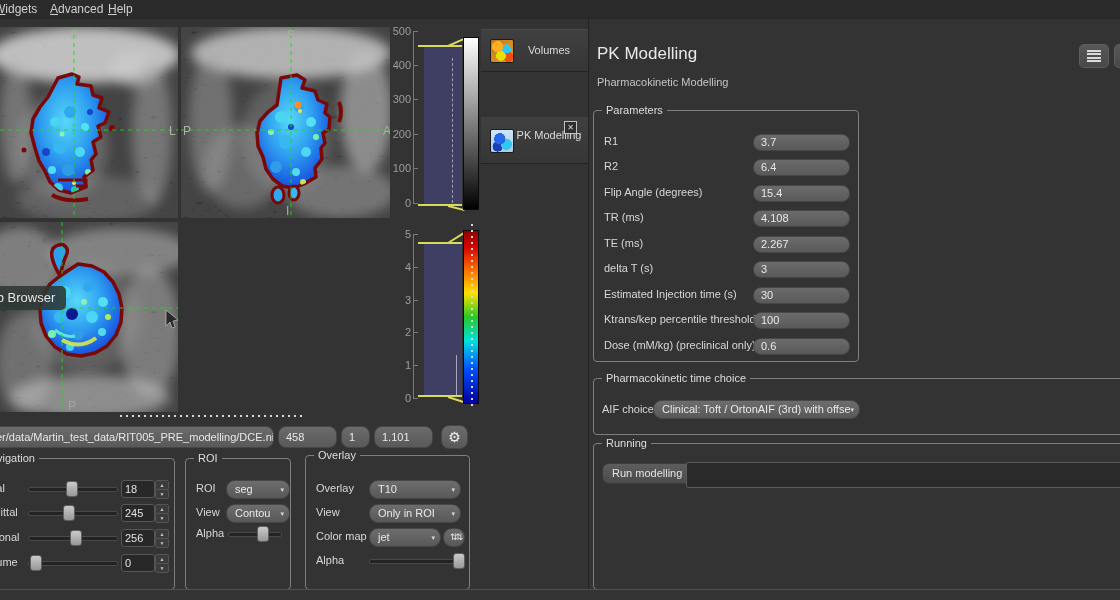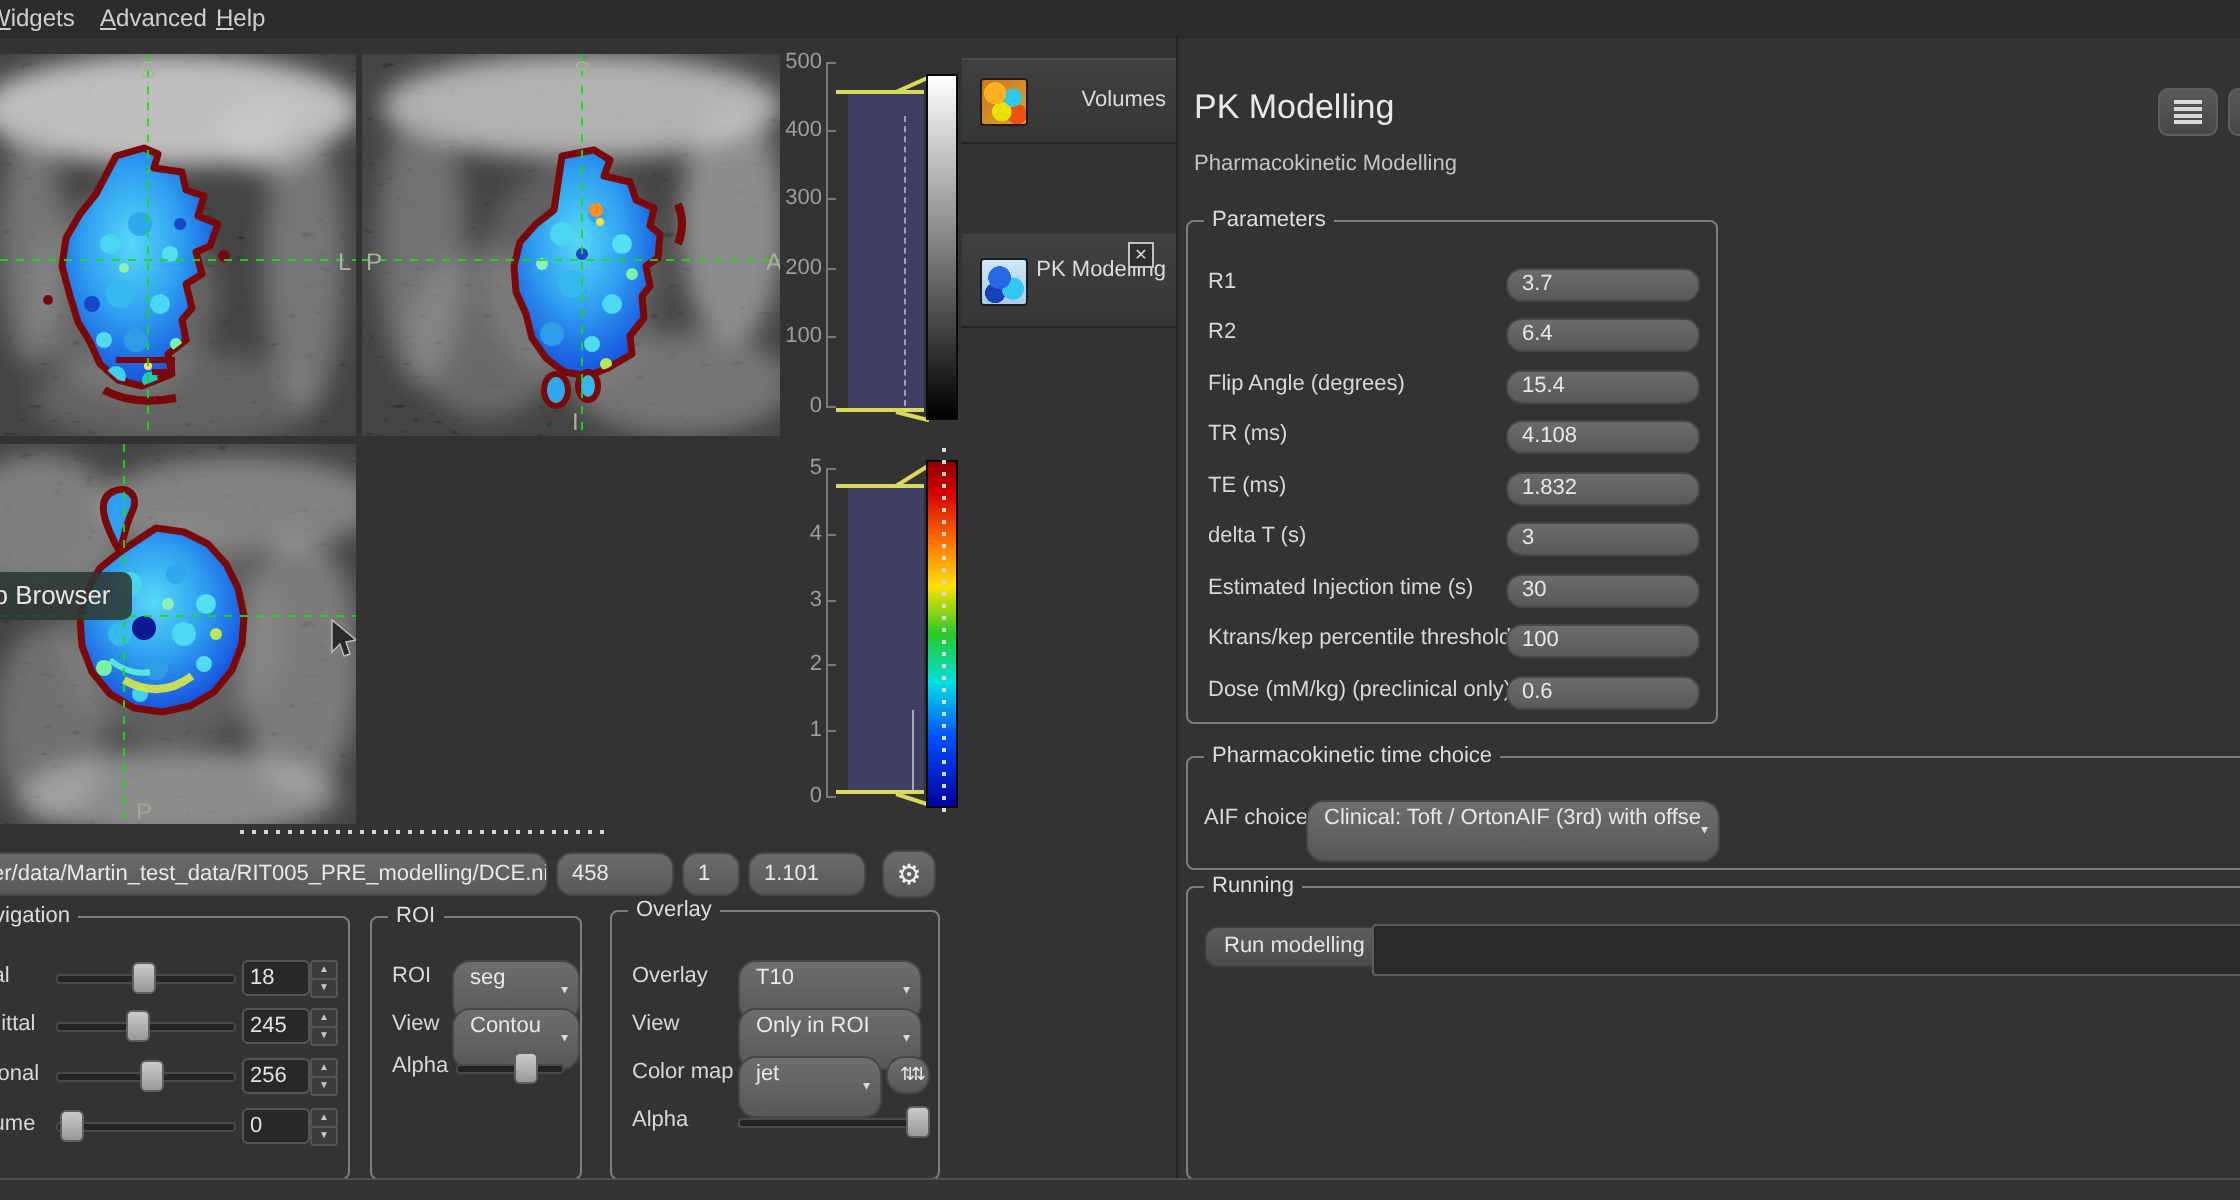--- a/index.html
+++ b/index.html
@@ -13,36 +13,36 @@
   .view{position:absolute;background:#000;overflow:hidden;}
   
   .gbox{position:absolute;border:1px solid #7e7e7e;border-radius:4px;}
   .gtitle{position:absolute;top:-8px;left:8px;background:#333333;padding:0 4px;color:#dedede;line-height:14px;white-space:nowrap;}
   
   .chip{position:absolute;background:linear-gradient(#6b6b6b,#595959);border:1px solid #474747;border-radius:8px;
         color:#e8e8e8;line-height:20px;padding:0 7px;white-space:nowrap;overflow:hidden;}
   .pinput{position:absolute;background:linear-gradient(#6b6b6b,#595959);border:1px solid #474747;border-radius:8px;
         color:#e8e8e8;height:15px;line-height:15px;padding:0 7px;width:81px;}
   .combo{position:absolute;background:linear-gradient(#6d6d6d,#585858);border:1px solid #474747;border-radius:9px;
-        color:#e8e8e8;height:17px;line-height:17px;padding:0 16px 12px 8px;white-space:nowrap;overflow:hidden;}
+        color:#e8e8e8;height:17px;line-height:17px;padding:0 16px 0 8px;white-space:nowrap;overflow:hidden;}
   .carrow{position:absolute;right:5px;top:50%;transform:translateY(-52%);font-size:7px;color:#d8d8d8;}
   .rowlabel{position:absolute;color:#d8d8d8;white-space:nowrap;}
   
   .track{position:absolute;height:3px;background:#232323;border:1px solid #4a4a4a;border-radius:2px;}
   .shandle{position:absolute;top:-7px;width:10px;height:14px;background:linear-gradient(#cacaca,#989898);
            border:1px solid #5f5f5f;border-radius:3px;}
   
   .spinval{position:absolute;width:26px;height:16px;background:#282828;border:1px solid #565656;border-radius:3px;
            color:#e2e2e2;line-height:16px;padding:0 3px;}
   .spincol{position:absolute;width:13px;height:18px;}
   .spinbtn{position:absolute;left:0;width:12px;height:8px;background:#3c3c3c;border:1px solid #555;border-radius:2px;
            font-size:5px;color:#c8c8c8;text-align:center;line-height:8px;}
   
   .tab{position:absolute;left:481px;width:107px;}
-  .tablabel{position:absolute;left:34px;width:68px;text-align:right;color:#dcdcdc;line-height:13px;}
+  .tablabel{position:absolute;left:34px;width:68px;text-align:center;color:#dcdcdc;line-height:13px;}
   .tabicon{position:absolute;left:9px;width:22px;height:22px;border:1px solid #1c1c1c;border-radius:2px;}
   
   .htick{position:absolute;width:22px;text-align:right;font-size:11px;color:#9d9d9d;}
   .tickmark{position:absolute;width:5px;height:1px;background:#7a7a7a;}
   .hregion{position:absolute;left:424px;width:38px;background:rgba(72,72,140,0.55);}
   .yline{position:absolute;height:0;border-top:2px solid #d9d95a;}
   .gradbar{position:absolute;left:463px;width:14px;border:1px solid #0a0a0a;}
   .dotline{position:absolute;}
   .toolbtn{position:absolute;background:linear-gradient(#585858,#484848);border:1px solid #5e5e5e;border-radius:5px;}
   .hambars{position:absolute;left:7px;top:5px;width:14px;height:12px;
@@ -369,21 +369,21 @@
       <span class="gtitle">Parameters</span>
       <span class="rowlabel" style="left:10px;top:24px">R1</span>
       <div class="pinput" style="left:159px;top:23px">3.7</div>
       <span class="rowlabel" style="left:10px;top:49px">R2</span>
       <div class="pinput" style="left:159px;top:48px">6.4</div>
       <span class="rowlabel" style="left:10px;top:75px">Flip Angle (degrees)</span>
       <div class="pinput" style="left:159px;top:74px">15.4</div>
       <span class="rowlabel" style="left:10px;top:100px">TR (ms)</span>
       <div class="pinput" style="left:159px;top:99px">4.108</div>
       <span class="rowlabel" style="left:10px;top:126px">TE (ms)</span>
-      <div class="pinput" style="left:159px;top:125px">1.832</div>
+      <div class="pinput" style="left:159px;top:125px">2.267</div>
       <span class="rowlabel" style="left:10px;top:151px">delta T (s)</span>
       <div class="pinput" style="left:159px;top:150px">3</div>
       <span class="rowlabel" style="left:10px;top:177px">Estimated Injection time (s)</span>
       <div class="pinput" style="left:159px;top:176px">30</div>
       <span class="rowlabel" style="left:10px;top:202px">Ktrans/kep percentile threshold</span>
       <div class="pinput" style="left:159px;top:201px">100</div>
       <span class="rowlabel" style="left:10px;top:228px">Dose (mM/kg) (preclinical only)</span>
       <div class="pinput" style="left:159px;top:227px">0.6</div>
     </div>
 

